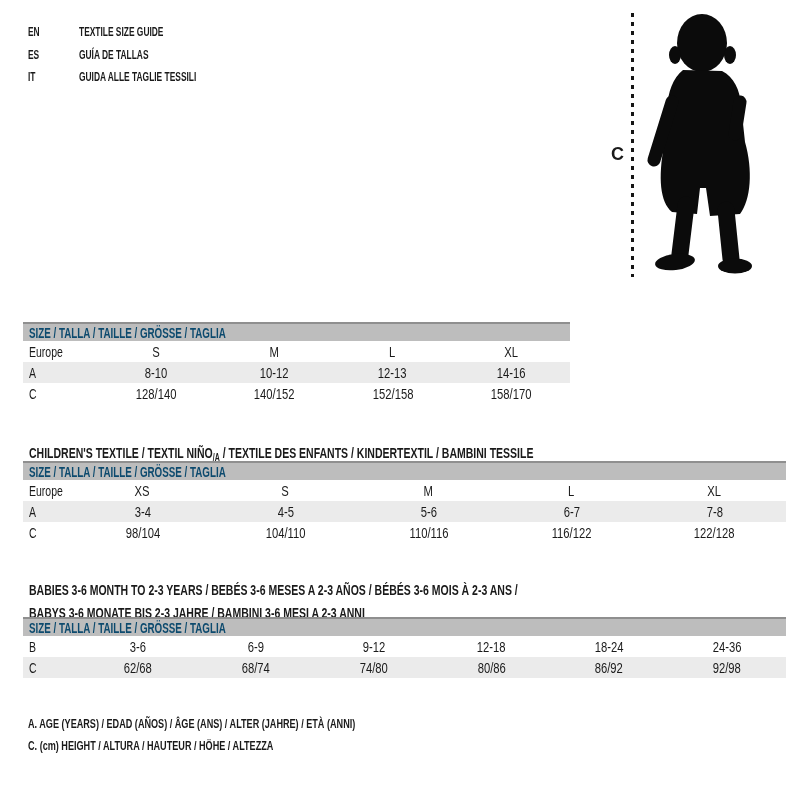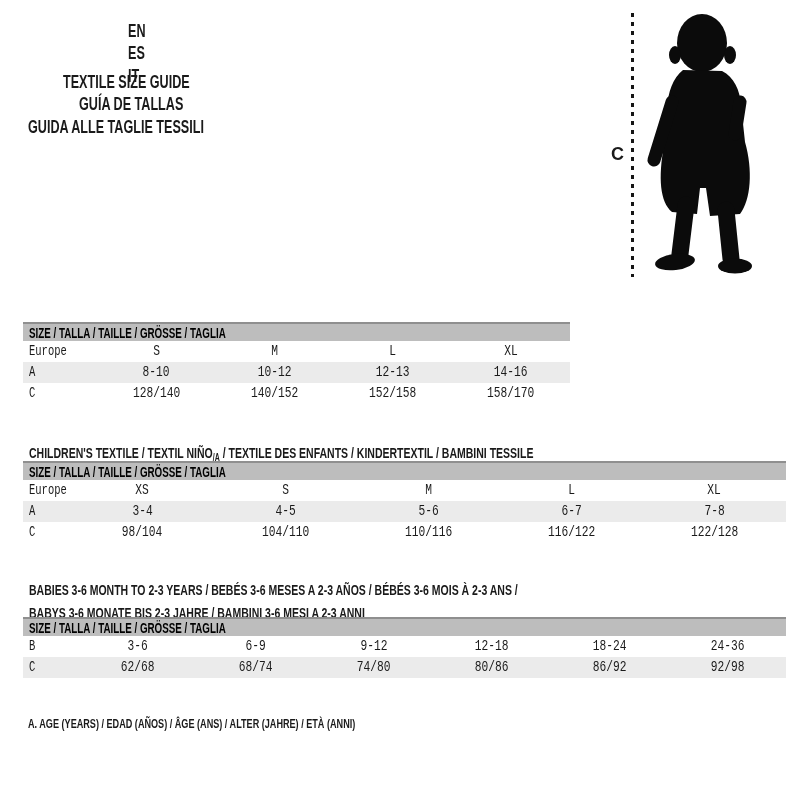--- a/index.html
+++ b/index.html
@@ -15,21 +15,21 @@
     font-family:"Liberation Sans", sans-serif;color:var(--ink);
   }
   .page{position:relative;width:800px;height:800px;overflow:hidden;background:#fff;}
 
   
   .cond-l{display:inline-block;transform:scaleX(0.70);transform-origin:0 50%;white-space:nowrap;}
   .cond-c{display:inline-block;transform:scaleX(0.75);transform-origin:50% 50%;white-space:nowrap;}
 
   
   .lang-block{position:absolute;left:28px;top:21px;}
-  .lang-row{display:flex;align-items:center;height:22.4px;font-weight:bold;font-size:18px;flex-direction:column;}
+  .lang-row{display:flex;align-items:center;height:22.4px;font-weight:bold;font-size:12px;}
   .lang-code{flex:0 0 51px;width:51px;}
 
   
   .figure{position:absolute;left:645px;top:10px;width:120px;height:265px;}
   .dash-line{position:absolute;left:631px;top:13px;width:3px;height:264px;
     background:repeating-linear-gradient(to bottom,#151515 0 4.5px,transparent 4.5px 9px);}
   .c-label{position:absolute;left:611px;top:144px;font-size:18px;font-weight:bold;}
 
   
   .sec-title{position:absolute;left:29px;margin:0;font-size:15px;font-weight:bold;white-space:nowrap;line-height:16px;}
@@ -38,22 +38,22 @@
   #children-title{top:445px;}
   #babies-title{top:578px;}
   .sub{font-size:10px;vertical-align:-3px;}
 
   
   .tbl{position:absolute;left:23px;}
   #junior-table{top:322px;width:547px;}
   #children-table{top:461px;width:763px;}
   #babies-table{top:617px;width:763px;}
   .bar{height:19px;border-top:2px solid var(--bar-border);background:var(--bar-bg);
-    display:flex;align-items:center;padding-left:6px;font-size:14px;font-weight:bold;color:#000000;}
-  .row{display:grid;height:21px;align-items:center;font-size:15px;font-family:Liberation Mono, monospace;}
+    display:flex;align-items:center;padding-left:6px;font-size:14px;font-weight:bold;color:#0c4a6e;}
+  .row{display:grid;height:21px;align-items:center;font-size:15px;}
   #junior-table .row{grid-template-columns:74px repeat(4,1fr);}
   #children-table .row{grid-template-columns:48px repeat(5,1fr);}
   #babies-table .row{grid-template-columns:56px repeat(6,1fr);}
   .row .lbl{padding-left:6px;text-align:left;min-width:0;}
   .row .val{text-align:center;min-width:0;}
   .row.shaded{background:var(--row-shaded);}
 
   
   .legend{position:absolute;left:28px;top:712px;font-size:13px;font-weight:bold;}
   .legend-line{height:22.3px;display:flex;align-items:center;}
@@ -183,15 +183,18 @@
       <span class="val"><span class="cond-c">80/86</span></span>
       <span class="val"><span class="cond-c">86/92</span></span>
       <span class="val"><span class="cond-c">92/98</span></span>
     </div>
   </div>
 
   <div class="legend">
     <div class="legend-line">
         <span class="cond-l">A. AGE (YEARS) / EDAD (AÑOS) / ÂGE (ANS) / ALTER (JAHRE) / ETÀ (ANNI)</span>
       </div>
+    <div class="legend-line">
+        <span class="cond-l">C. (cm) HEIGHT / ALTURA / HAUTEUR / HÖHE / ALTEZZA</span>
+      </div>
   </div>
 
 </div>
 
 </body></html>

